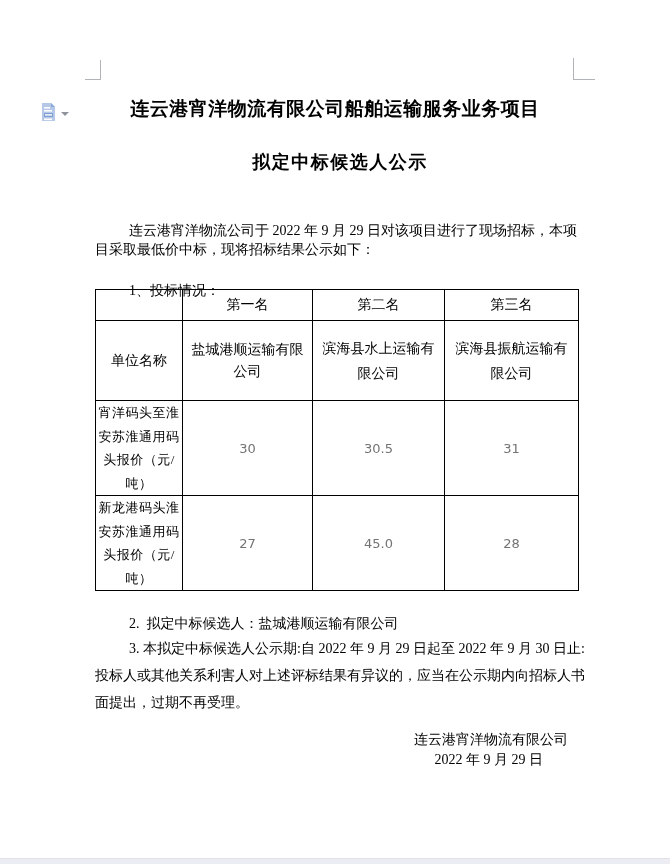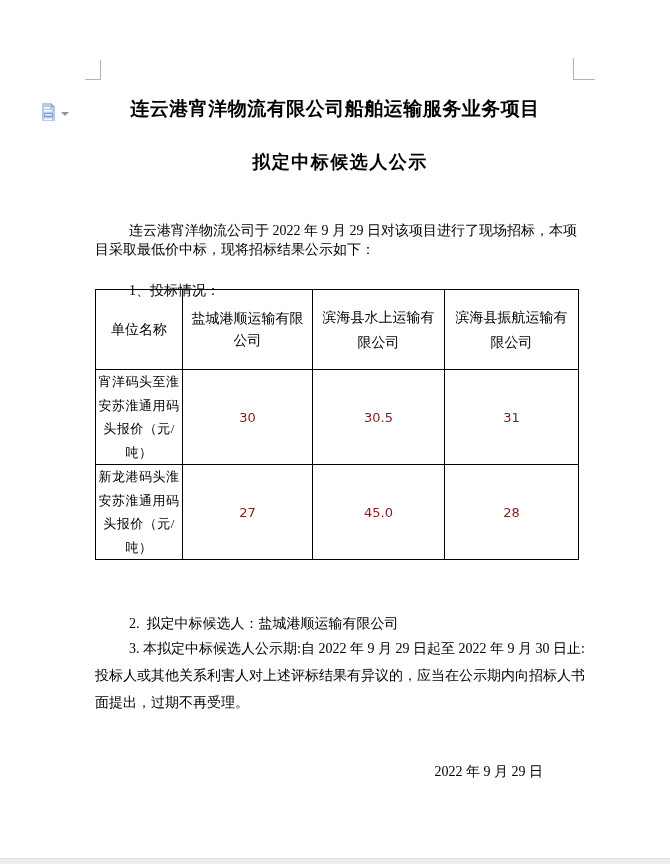--- a/index.html
+++ b/index.html
@@ -47,21 +47,21 @@
     letter-spacing: 1.5px; white-space: nowrap; padding-left: 10px;
   }
   .para { position: absolute; left: 95px; width: 484px; font-size: 14px; margin-top: 24px; }
   .intro { top: 197px; line-height: 19px; text-indent: 34px; white-space: pre; }
   .sec1  { top: 258px; text-indent: 34px; white-space: pre; }
   .sec2  { top: 591px; text-indent: 34px; white-space: pre; }
   .sec3  { top: 611px; line-height: 27px; text-indent: 34px; white-space: pre; }
   .phones { top: 690px; line-height: 20px; }
   .phones div { white-space: pre; }
   .sign-company { position: absolute; top: 731px; right: 102px; font-size: 14px; white-space: pre; }
-  .sign-date    { position: absolute; top: 751px; right: 127px; font-size: 14px; white-space: pre; margin-top: 12px; }
+  .sign-date    { position: absolute; top: 751px; right: 127px; font-size: 14px; white-space: pre; }
   
   table.bid {
     position: absolute; top: 289px; left: 95px;
     border-collapse: collapse; table-layout: fixed;
     font-size: 14px;
   }
   table.bid td {
     border: 1px solid #000;
     text-align: center; vertical-align: middle;
     padding: 0; overflow: hidden;
@@ -72,21 +72,21 @@
   tr.r-q2    { height: 95px; }
   td.head-cell { padding-bottom: 5px; font-size: 14px; }
   td.unit-cell { font-size: 14px; }
   td.company-first { vertical-align: top; padding-top: 6px; line-height: 22px; white-space: pre; }
   td.company { vertical-align: middle; line-height: 25px; white-space: pre; }
   td.row-label {
     text-align: left; vertical-align: top;
     padding: 2px 2px 0 5px; font-size: 13px; line-height: 23.5px;
     letter-spacing: 0.5px; white-space: pre;
   }
-  td.val { font-family: "DejaVu Sans", sans-serif; font-size: 13px; color: #7f1d1d; }
+  td.val { font-family: "DejaVu Sans", sans-serif; font-size: 13px; color: #737373; }
   .bottom-strip {
     position: absolute; left: 0; bottom: 0; width: 670px; height: 6px;
     background: #ecedf2; border-top: 1px solid #dfe1e6;
   }
 </style>
 </head>
 <body>
 
 <div class="page">
 
@@ -116,20 +116,26 @@
   <div class="para sec1">1、投标情况：</div>
 
   <table class="bid">
     <colgroup>
       <col style="width:87px">
         <col style="width:130px">
         <col style="width:132px">
         <col style="width:134px">
     </colgroup>
     <tbody>
+      <tr class="r-head">
+        <td class="head-cell"></td>
+        <td class="head-cell">第一名</td>
+        <td class="head-cell">第二名</td>
+        <td class="head-cell">第三名</td>
+      </tr>
       <tr class="r-co">
         <td class="unit-cell">单位名称</td>
         <td class="company-first">盐城港顺运输有限
 公司</td>
         <td class="company">滨海县水上运输有
 限公司</td>
         <td class="company">滨海县振航运输有
 限公司</td>
       </tr>
       <tr class="r-q1">
@@ -152,16 +158,17 @@
       </tr>
     </tbody>
   </table>
 
   <div class="para sec2">2.  拟定中标候选人：盐城港顺运输有限公司</div>
   <div class="para sec3">3. 本拟定中标候选人公示期:自 2022 年 9 月 29 日起至 2022 年 9 月 30 日止:
 投标人或其他关系利害人对上述评标结果有异议的，应当在公示期内向招标人书
 面提出，过期不再受理。</div>
 
 
+  <div class="sign-company">连云港宵洋物流有限公司</div>
   <div class="sign-date">2022 年 9 月 29 日</div>
 
   <div class="bottom-strip"></div>
 </div>
 
 </body></html>

